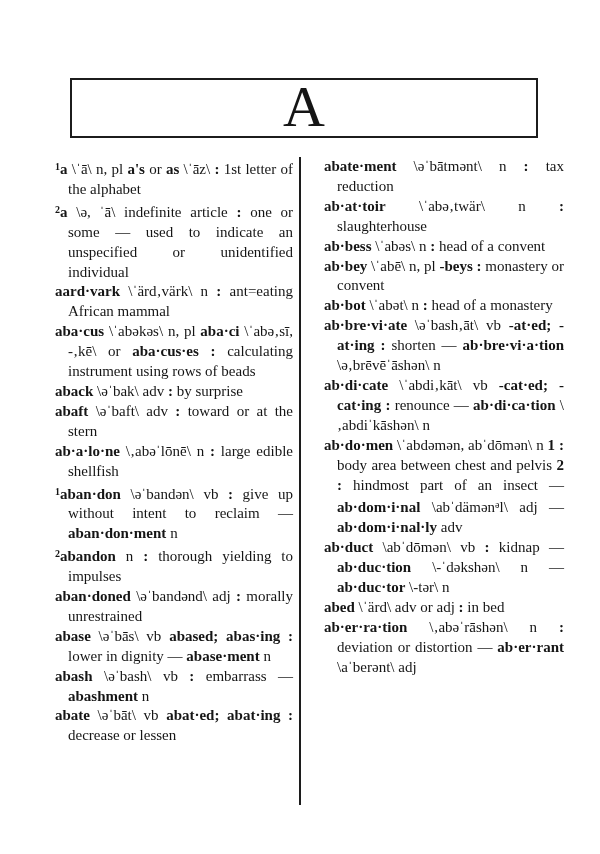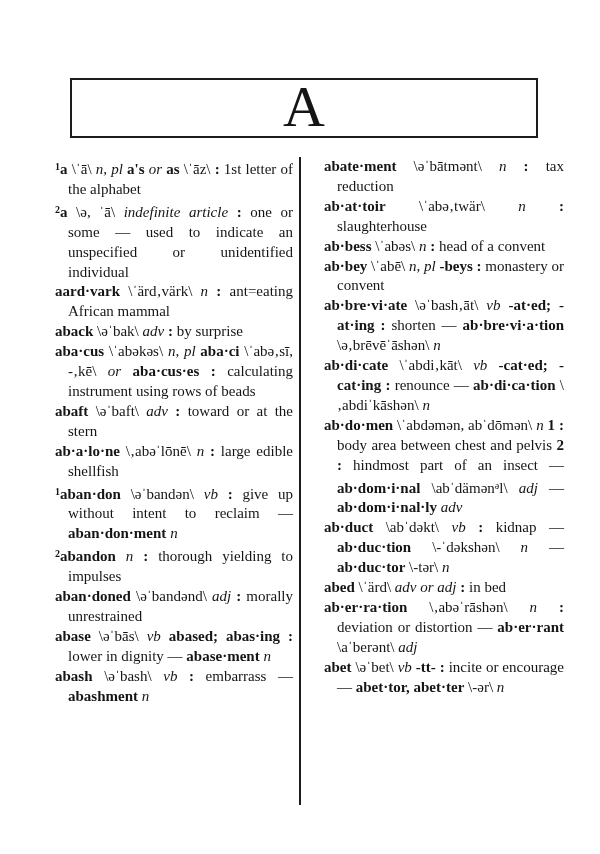--- a/index.html
+++ b/index.html
@@ -39,52 +39,53 @@
     left:299px;top:157px;
     width:2px;height:648px;
     background:#1c1c1c;
   }
   .entry{
     margin:0;
     padding-left:13px;
     text-indent:-13px;
   }
   .seg-b{font-weight:bold;}
-  .seg-i{font-style:italic;}
+  .seg-i{}
   .seg-sb{font-weight:bold;font-size:10px;vertical-align:4px;letter-spacing:0;}
   .seg-s{font-size:10px;vertical-align:4px;}
 </style>
 </head>
 <body>
 
 <div class="page">
   <div class="letter-box">
     <span class="letter">A</span>
   </div>
   <div class="col col-left">
       <p class="entry"><span class="seg-sb">1</span><span class="seg-b">a</span><span> \ˈā\ </span><span class="seg-i">n, pl</span><span> </span><span class="seg-b">a's</span><span> </span><span class="seg-i">or</span><span> </span><span class="seg-b">as</span><span> \ˈāz\ </span><span class="seg-b">:</span><span> 1st letter of the alphabet</span></p>
       <p class="entry"><span class="seg-sb">2</span><span class="seg-b">a</span><span> \ə, ˈā\ </span><span class="seg-i">indefinite article</span><span> </span><span class="seg-b">:</span><span> one or some — used to indicate an unspecified or unidentified individual</span></p>
       <p class="entry"><span class="seg-b">aard·vark</span><span> \ˈärd‚värk\ </span><span class="seg-i">n</span><span> </span><span class="seg-b">:</span><span> ant=eating African mammal</span></p>
+      <p class="entry"><span class="seg-b">aba·cus</span><span> \ˈabəkəs\ </span><span class="seg-i">n, pl</span><span> </span><span class="seg-b">aba·ci</span><span> \ˈabə‚sī, -‚kē\ </span><span class="seg-i">or</span><span> </span><span class="seg-b">aba·cus·es</span><span> </span><span class="seg-b">:</span><span> calculating instrument using rows of beads</span></p>
       <p class="entry"><span class="seg-b">aback</span><span> \əˈbak\ </span><span class="seg-i">adv</span><span> </span><span class="seg-b">:</span><span> by surprise</span></p>
-      <p class="entry"><span class="seg-b">aba·cus</span><span> \ˈabəkəs\ </span><span class="seg-i">n, pl</span><span> </span><span class="seg-b">aba·ci</span><span> \ˈabə‚sī, -‚kē\ </span><span class="seg-i">or</span><span> </span><span class="seg-b">aba·cus·es</span><span> </span><span class="seg-b">:</span><span> calculating instrument using rows of beads</span></p>
       <p class="entry"><span class="seg-b">abaft</span><span> \əˈbaft\ </span><span class="seg-i">adv</span><span> </span><span class="seg-b">:</span><span> toward or at the stern</span></p>
       <p class="entry"><span class="seg-b">ab·a·lo·ne</span><span> \‚abəˈlōnē\ </span><span class="seg-i">n</span><span> </span><span class="seg-b">:</span><span> large edible shellfish</span></p>
       <p class="entry"><span class="seg-sb">1</span><span class="seg-b">aban·don</span><span> \əˈbandən\ </span><span class="seg-i">vb</span><span> </span><span class="seg-b">:</span><span> give up without intent to reclaim — </span><span class="seg-b">aban·don·ment</span><span> </span><span class="seg-i">n</span></p>
       <p class="entry"><span class="seg-sb">2</span><span class="seg-b">abandon</span><span> </span><span class="seg-i">n</span><span> </span><span class="seg-b">:</span><span> thorough yielding to impulses</span></p>
       <p class="entry"><span class="seg-b">aban·doned</span><span> \əˈbandənd\ </span><span class="seg-i">adj</span><span> </span><span class="seg-b">:</span><span> morally unrestrained</span></p>
       <p class="entry"><span class="seg-b">abase</span><span> \əˈbās\ </span><span class="seg-i">vb</span><span> </span><span class="seg-b">abased; abas·ing</span><span> </span><span class="seg-b">:</span><span> lower in dignity — </span><span class="seg-b">abase·ment</span><span> </span><span class="seg-i">n</span></p>
       <p class="entry"><span class="seg-b">abash</span><span> \əˈbash\ </span><span class="seg-i">vb</span><span> </span><span class="seg-b">:</span><span> embarrass — </span><span class="seg-b">abashment</span><span> </span><span class="seg-i">n</span></p>
+      <p class="entry"><span class="seg-b">abate</span><span> \əˈbāt\ </span><span class="seg-i">vb</span><span> </span><span class="seg-b">abat·ed; abat·ing</span><span> </span><span class="seg-b">:</span><span> decrease or lessen</span></p>
     </div>
   <div class="divider"></div>
   <div class="col col-right">
       <p class="entry"><span class="seg-b">abate·ment</span><span> \əˈbātmənt\ </span><span class="seg-i">n</span><span> </span><span class="seg-b">:</span><span> tax reduction</span></p>
       <p class="entry"><span class="seg-b">ab·at·toir</span><span> \ˈabə‚twär\ </span><span class="seg-i">n</span><span> </span><span class="seg-b">:</span><span> slaughterhouse</span></p>
       <p class="entry"><span class="seg-b">ab·bess</span><span> \ˈabəs\ </span><span class="seg-i">n</span><span> </span><span class="seg-b">:</span><span> head of a convent</span></p>
       <p class="entry"><span class="seg-b">ab·bey</span><span> \ˈabē\ </span><span class="seg-i">n, pl</span><span> </span><span class="seg-b">-beys</span><span> </span><span class="seg-b">:</span><span> monastery or convent</span></p>
+      <p class="entry"><span class="seg-b">ab·bot</span><span> \ˈabət\ </span><span class="seg-i">n</span><span> </span><span class="seg-b">:</span><span> head of a monastery</span></p>
       <p class="entry"><span class="seg-b">ab·bre·vi·ate</span><span> \əˈbash‚āt\ </span><span class="seg-i">vb</span><span> </span><span class="seg-b">-at·ed; -at·ing</span><span> </span><span class="seg-b">:</span><span> shorten — </span><span class="seg-b">ab·bre·vi·a·tion</span><span> \ə‚brēvēˈāshən\ </span><span class="seg-i">n</span></p>
       <p class="entry"><span class="seg-b">ab·di·cate</span><span> \ˈabdi‚kāt\ </span><span class="seg-i">vb</span><span> </span><span class="seg-b">-cat·ed; -cat·ing</span><span> </span><span class="seg-b">:</span><span> renounce — </span><span class="seg-b">ab·di·ca·tion</span><span> \‚abdiˈkāshən\ </span><span class="seg-i">n</span></p>
       <p class="entry"><span class="seg-b">ab·do·men</span><span> \ˈabdəmən, abˈdōmən\ </span><span class="seg-i">n</span><span>  </span><span class="seg-b">1</span><span> </span><span class="seg-b">:</span><span> body area between chest and pelvis </span><span class="seg-b">2</span><span> </span><span class="seg-b">:</span><span> hindmost part of an insect — </span><span class="seg-b">ab·dom·i·nal</span><span> \abˈdämən</span><span class="seg-s">ə</span><span>l\ </span><span class="seg-i">adj</span><span> — </span><span class="seg-b">ab·dom·i·nal·ly</span><span> </span><span class="seg-i">adv</span></p>
-      <p class="entry"><span class="seg-b">ab·duct</span><span> \abˈdəkt\ </span><span class="seg-i">vb</span><span> </span><span class="seg-b">:</span><span> kidnap — </span><span class="seg-b">ab·duc·tion</span><span> \-ˈdəkshən\ </span><span class="seg-i">n</span><span> — </span><span class="seg-b">ab·duc·tor</span><span> \-tər\ </span><span class="seg-i">n</span></p>
+      <p class="entry"><span class="seg-b">ab·duct</span><span> \abˈdōmən\ </span><span class="seg-i">vb</span><span> </span><span class="seg-b">:</span><span> kidnap — </span><span class="seg-b">ab·duc·tion</span><span> \-ˈdəkshən\ </span><span class="seg-i">n</span><span> — </span><span class="seg-b">ab·duc·tor</span><span> \-tər\ </span><span class="seg-i">n</span></p>
       <p class="entry"><span class="seg-b">abed</span><span> \ˈärd\ </span><span class="seg-i">adv or adj</span><span> </span><span class="seg-b">:</span><span> in bed</span></p>
       <p class="entry"><span class="seg-b">ab·er·ra·tion</span><span> \‚abəˈrāshən\ </span><span class="seg-i">n</span><span> </span><span class="seg-b">:</span><span> deviation or distortion — </span><span class="seg-b">ab·er·rant</span><span> \aˈberənt\ </span><span class="seg-i">adj</span></p>
-      <p class="entry"><span class="seg-b">abet</span><span> \əˈbet\ </span><span class="seg-i">vb</span><span> </span><span class="seg-b">-tt-</span><span> </span><span class="seg-b">:</span><span> incite or encourage — </span><span class="seg-b">abet·tor, abet·ter</span><span> \-ər\ </span><span class="seg-i">n</span></p>
     </div>
 </div>
 
 </body></html>

